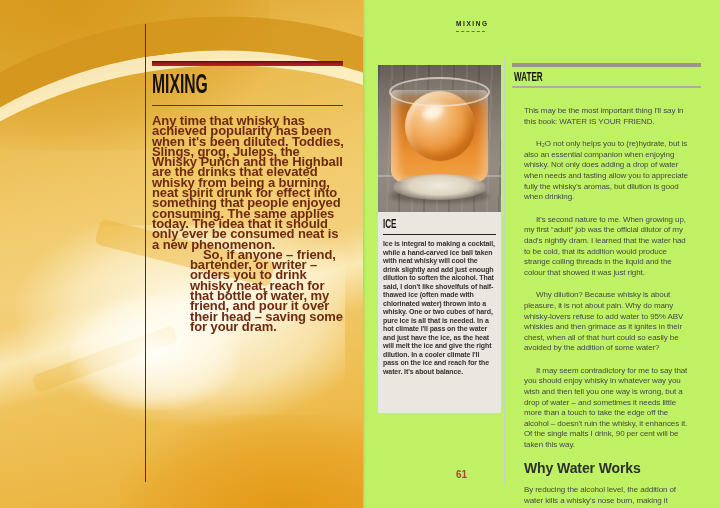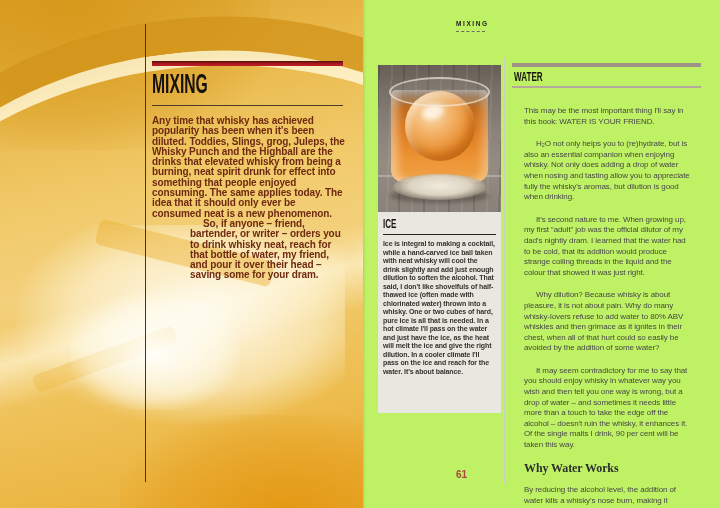--- a/index.html
+++ b/index.html
@@ -77,21 +77,21 @@
     color: #171010; font-weight: 700; font-size: 28px; line-height: 32px;
     letter-spacing: 0px; transform: scaleX(0.56); transform-origin: 0 0;
     white-space: nowrap;
   }
   .title-rule {
     position: absolute; left: 152px; top: 105px; width: 191px; height: 1px;
     background: #4c3c27;
   }
   .left-body {
     position: absolute; left: 152px; top: 116px; width: 195px;
-    color: #6e2a11; font-size: 10px; font-weight: 700;
+    color: #6e2a11; font-size: 13px; font-weight: 700;
     line-height: 10.3px; letter-spacing: -0.1px;
   }
   .left-body p + p { text-indent: 13px; margin-left: 38px; }
 
   
   .gutter {
     position: absolute; left: 363px; top: 0; width: 3px; height: 508px;
     background: linear-gradient(90deg, rgba(0,0,0,0.10), rgba(0,0,0,0));
   }
 
@@ -199,21 +199,21 @@
     position: absolute; left: 512px; top: 86px; width: 189px; height: 2px;
     background: #b4a99c;
   }
   .water-col {
     position: absolute; left: 512px; top: 94px; width: 190px;
     color: #474747; font-size: 8px; line-height: 10.6px; letter-spacing: -0.1px;
   }
   .water-col p { margin: 12px; }
   .water-col p.indent { text-indent: 12px; }
   .water-subhead {
-    margin-top: 11px; font-weight: 700; color: #2e2e2e; font-size: 12px; font-family: Liberation Serif, serif;
+    margin-top: 11px; font-weight: 700; color: #2e2e2e; font-size: 14px;
   }
 
   .page-number {
     position: absolute; left: 456px; top: 469px;
     color: #a8453c; font-size: 10px; font-weight: 700;
   }
 </style>
 </head>
 <body>
 
@@ -264,23 +264,23 @@
   </div>
 
   <div class="right-vrule"></div>
 
   <div class="water-bar"></div>
   <div class="water-title">WATER</div>
   <div class="water-rule"></div>
 
   <div class="water-col">
     <p>This may be the most important thing I'll say in this book: WATER IS YOUR FRIEND.</p>
-    <p class="indent">H₂O not only helps you to (re)hydrate, but is also an essential companion when enjoying whisky. Not only does adding a drop of water when nosing and tasting allow you to appreciate fully the whisky's aromas, but dilution is good when drinking.</p>
+    <p class="indent">H₂O not only helps you to (re)hydrate, but is also an essential companion when enjoying whisky. Not only does adding a drop of water when needs and tasting allow you to appreciate fully the whisky's aromas, but dilution is good when drinking.</p>
     <p class="indent">It's second nature to me. When growing up, my first “adult” job was the official dilutor of my dad's nightly dram. I learned that the water had to be cold, that its addition would produce strange coiling threads in the liquid and the colour that showed it was just right.</p>
-    <p class="indent">Why dilution? Because whisky is about pleasure, it is not about pain. Why do many whisky-lovers refuse to add water to 80% ABV whiskies and then grimace as it ignites in their chest, when all of that hurt could so easily be avoided by the addition of some water?</p>
+    <p class="indent">Why dilution? Because whisky is about pleasure, it is not about pain. Why do many whisky-lovers refuse to add water to 95% ABV whiskies and then grimace as it ignites in their chest, when all of that hurt could so easily be avoided by the addition of some water?</p>
     <p class="indent">It may seem contradictory for me to say that you should enjoy whisky in whatever way you wish and then tell you one way is wrong, but a drop of water – and sometimes it needs little more than a touch to take the edge off the alcohol – doesn't ruin the whisky, it enhances it. Of the single malts I drink, 90 per cent will be taken this way.</p>
     <p class="water-subhead">Why Water Works</p>
     <p>By reducing the alcohol level, the addition of water kills a whisky's nose burn, making it easier to smell and taste. It also releases flavour. Just as when summer showers allow the hidden aromas of a dry landscape to come alive, so a drop of water energizes whisky.</p>
   </div>
 
   <div class="page-number">61</div>
 
 </div>
 
 </body></html>

